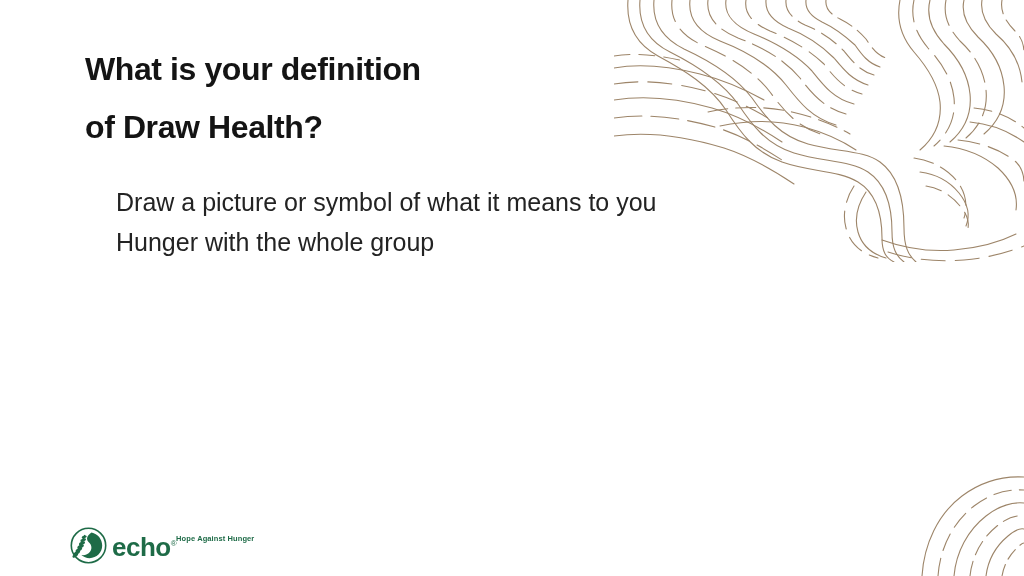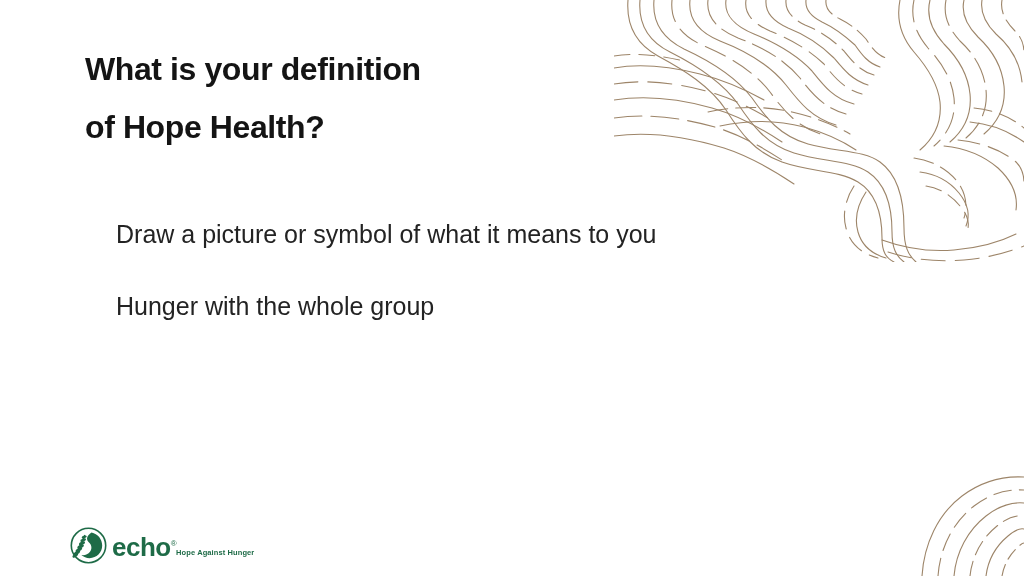--- a/index.html
+++ b/index.html
@@ -57,21 +57,20 @@
     left: 116px;
     top: 182px;
     width: 720px;
   }
   .body-line {
     font-size: 25px;
     font-weight: normal;
     line-height: 40px;
     color: #232323;
     white-space: pre;
-    margin-top: 32px;
   }
 
   
   #logo {
     position: absolute;
     left: 70px;
     top: 523px;
     width: 125px;
     height: 44px;
     display: flex;
@@ -100,21 +99,21 @@
     font-size: 8px;
     vertical-align: super;
     font-weight: normal;
   }
   #logo-tagline {
     font-size: 7.5px;
     font-weight: bold;
     color: #1e6b47;
     line-height: 11px;
     letter-spacing: 0.1px;
-    margin-top: 15px;
+    margin-top: 1px;
     white-space: pre;
     text-align: right;
   }
 </style>
 </head>
 <body>
 
 <div id="slide">
 
   <svg id="topo-top-right" class="topo-layer" viewBox="0 0 410 262">
@@ -174,21 +173,21 @@
       <path d="M34,118 C36,90 49,64 70,48 C87,35 104,31 120,32" stroke-dasharray="18 8"></path>
       <path d="M50,118 C52,94 64,72 82,58 C96,47 109,44 120,45"></path>
       <path d="M66,118 C68,98 78,80 93,68 C104,59 113,57 120,58" stroke-dasharray="15 7"></path>
       <path d="M82,118 C84,102 92,88 104,78 C111,72 116,70 120,71"></path>
       <path d="M98,118 C100,106 106,96 114,89 C117,86 119,85 120,85" stroke-dasharray="12 6"></path>
     </g>
   </svg>
 
   <div id="title-block">
     <div class="title-line">What is your definition</div>
-    <div class="title-line">of Hope Health?</div>
+    <div class="title-line">of Draw Health?</div>
   </div>
 
   <div id="body-block">
     <div class="body-line">Draw a picture or symbol of what it means to you</div>
     <div class="body-line">Hunger with the whole group</div>
   </div>
 
   <div id="logo">
     <svg id="logo-mark" viewBox="0 0 37 37">
       <circle cx="18.5" cy="18.5" r="17.2" fill="none" stroke="#1e6b47" stroke-width="1.6"></circle>

